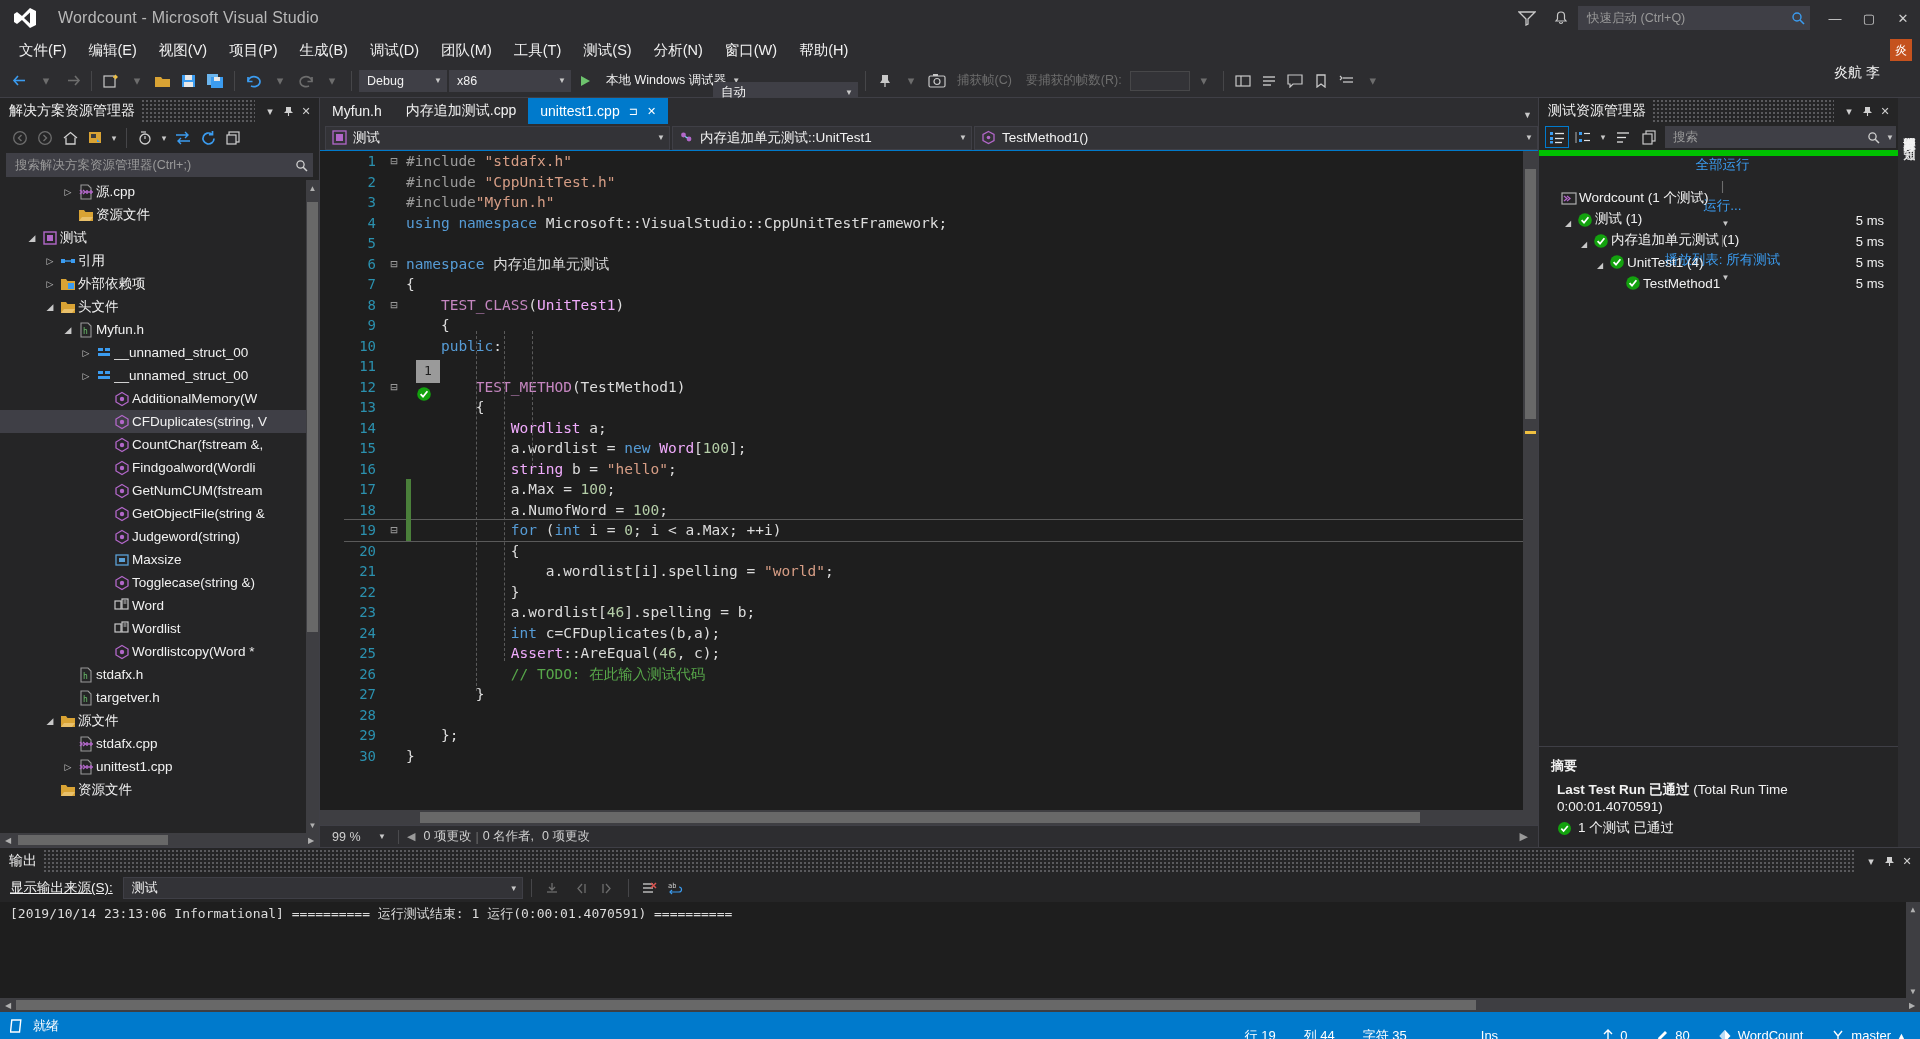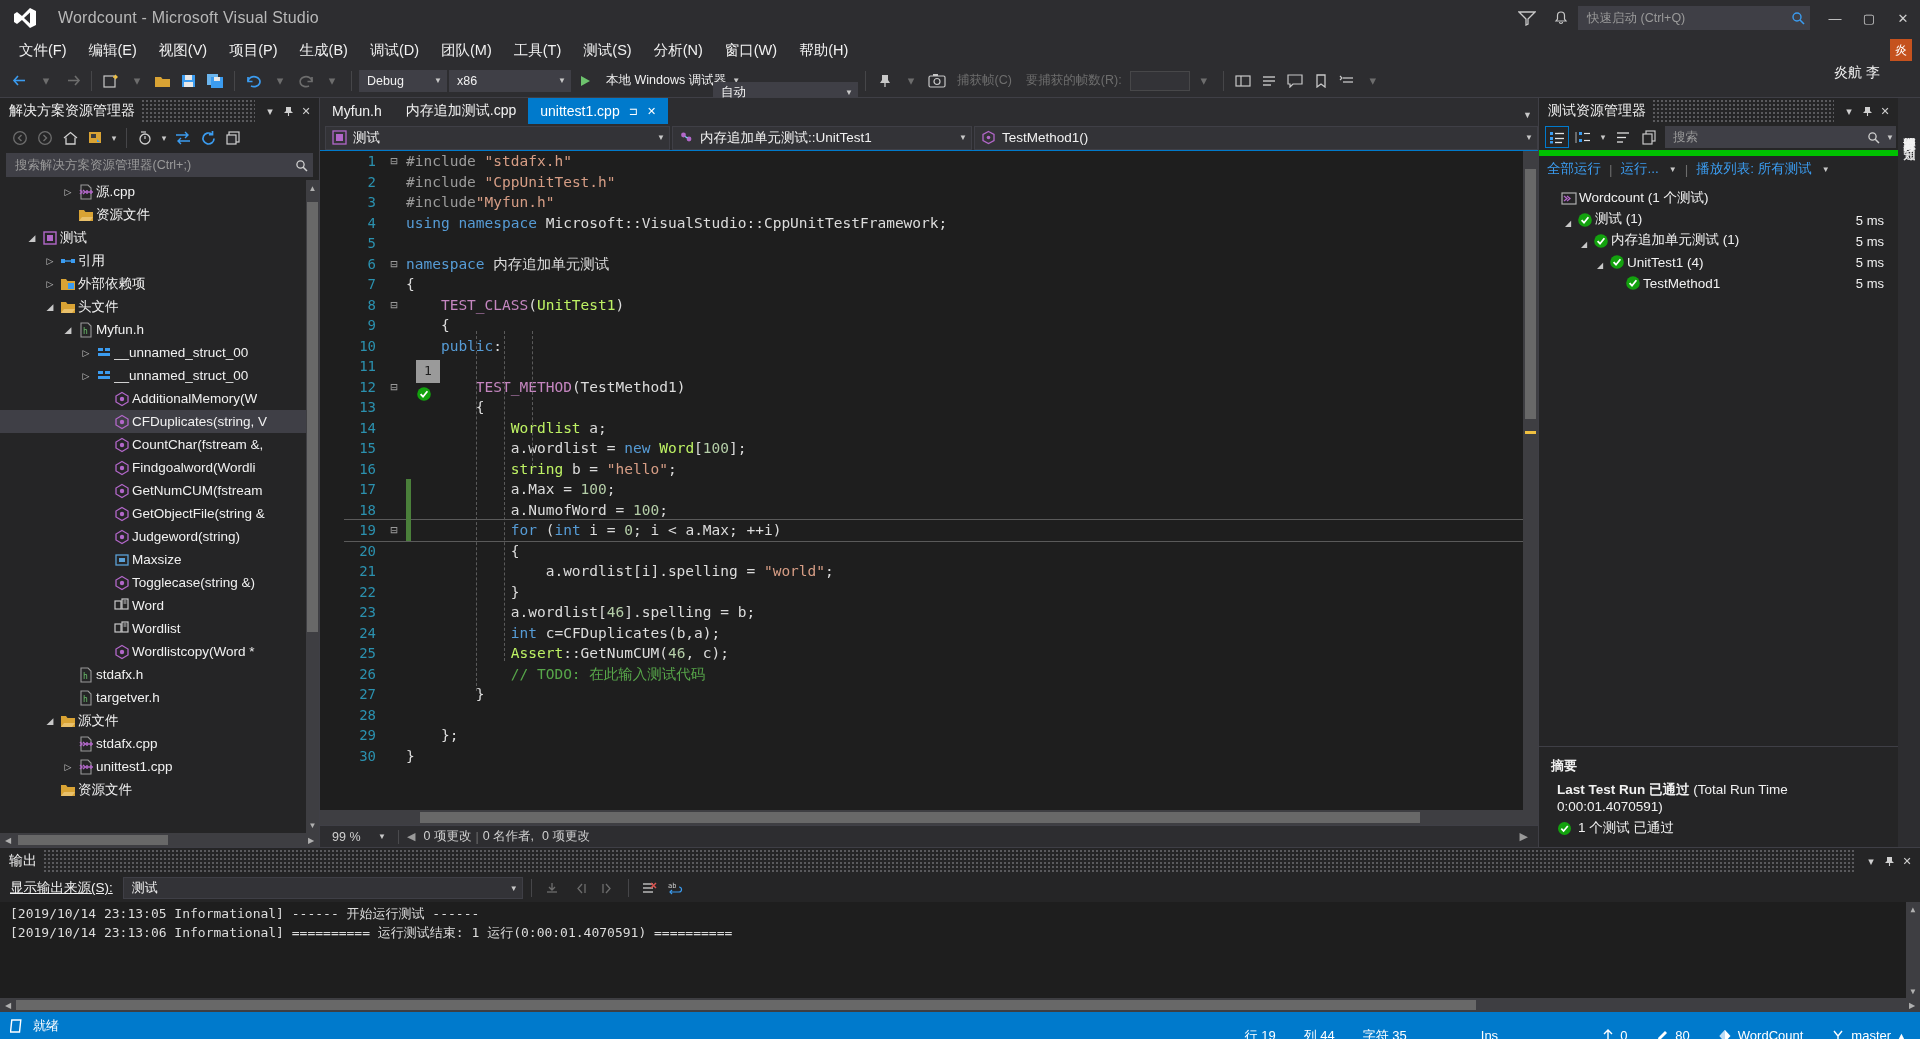--- a/index.html
+++ b/index.html
@@ -94,21 +94,21 @@
   }
   .nav-combo .nv { flex: 1; white-space: nowrap; overflow: hidden; }
   .editor-wrap { flex: 1; display: flex; min-height: 0; position: relative; background: #1e1e1e; border-top: 1px solid #007acc;}
   .glyph-margin { width: 24px; background: #1e1e1e; flex: 0 0 24px; }
   .code-area { flex: 1; position: relative; overflow: hidden; font-family: "DejaVu Sans Mono", monospace; font-size: 14.5px; line-height: 20.5px; }
   .code-line { display: flex; height: 20.5px; align-items: center; white-space: pre; }
   .lnum { width: 42px; text-align: right; color: #2b91af; flex: 0 0 42px; padding-right: 10px; font-size: 14px;}
   .fold { width: 16px; flex: 0 0 16px; color: #9a9a9a; font-size: 12px; text-align: center; }
   .ctext { padding-left: 4px; }
   .kw { color: #569cd6; }
-  .type { color: #bef264; }
+  .type { color: #f0abfc; }
   .str { color: #d69d85; }
   .num { color: #b5cea8; }
   .cmt { color: #57a64a; }
   .pp { color: #9b9b9b; }
   .plain { color: #dcdcdc; }
   .macro { color: #c586c0; }
   .cur-line { outline: 1px solid #5a5a5a; }
   .ed-scroll-v { position: absolute; right: 0; top: 0; width: 15px; height: 100%; background: #3e3e42; }
   .ed-vthumb { position: absolute; right: 2px; top: 18px; width: 11px; height: 250px; background: #686868; }
   .ed-hscroll { height: 15px; background: #3e3e42; position: relative; }
@@ -119,21 +119,21 @@
   .chg-item { padding: 0 4px; }
 
   
   .test-explorer { width: 360px; background: #252526; display: flex; flex-direction: column; border-left: 1px solid #3f3f46;}
   .te-toolbar { height: 26px; display: flex; align-items: center; gap: 2px; padding-left: 6px; }
   .te-tb-btn { width: 24px; height: 22px; display: flex; align-items: center; justify-content: center; }
   .te-tb-btn.active { border: 1px solid #007acc; }
   .te-search { flex: 1; height: 22px; background: #3f3f46; display: flex; align-items: center; padding: 0 2px 0 8px; margin: 0 2px; font-size: 12.5px; color: #9a9a9a; }
   .te-search .tes { flex: 1; }
   .te-progress { height: 6px; background: #00c000; }
-  .te-actions { height: 26px; display: flex; align-items: center; padding-left: 8px; font-size: 13.5px; color: #3b9cf0; gap: 4px;}
+  .te-actions { height: 26px; display: flex; align-items: center; padding-left: 8px; font-size: 13.5px; color: #3b9cf0; gap: 4px; flex-direction: column;}
   .te-actions .sepbar { color: #6d6d6d; padding: 0 4px; }
   .te-tree { flex: 0 0 auto; padding-top: 4px; font-size: 13.5px; }
   .te-row { height: 21px; display: flex; align-items: flex-end; padding-right: 14px; white-space: nowrap; }
   .te-row .dur { margin-left: auto; color: #f1f1f1; font-size: 13px; }
   .te-tw { width: 14px; text-align: center; color: #c8c8c8; font-size: 8px; flex: 0 0 14px; }
   .te-ico { width: 20px; display: flex; align-items: center; justify-content: center; flex: 0 0 20px; }
   .te-spacer { flex: 1; }
   .te-detail { border-top: 1px solid #3f3f46; padding: 10px 12px; }
   .te-detail h3 { font-size: 13px; font-weight: bold; color: #f1f1f1; margin-bottom: 6px; }
   .te-summary-line { font-size: 13.5px; margin-left: 6px; margin-bottom: 5px; }
@@ -823,21 +823,21 @@
             <div class="code-line"><span class="lnum">15</span><span class="fold"></span><span class="ctext"><span class="plain">            a.wordlist = </span><span class="kw">new</span><span class="plain"> </span><span class="type">Word</span><span class="plain">[</span><span class="num">100</span><span class="plain">];</span></span></div>
             <div class="code-line"><span class="lnum">16</span><span class="fold"></span><span class="ctext"><span class="plain">            </span><span class="type">string</span><span class="plain"> b = </span><span class="str">"hello"</span><span class="plain">;</span></span></div>
             <div class="code-line"><span class="lnum">17</span><span class="fold"></span><span class="ctext"><span class="plain">            a.Max = </span><span class="num">100</span><span class="plain">;</span></span></div>
             <div class="code-line"><span class="lnum">18</span><span class="fold"></span><span class="ctext"><span class="plain">            a.NumofWord = </span><span class="num">100</span><span class="plain">;</span></span></div>
             <div class="code-line cur-line"><span class="lnum">19</span><span class="fold">⊟</span><span class="ctext"><span class="plain">            </span><span class="kw">for</span><span class="plain"> (</span><span class="kw">int</span><span class="plain"> i = </span><span class="num">0</span><span class="plain">; i &lt; a.Max; ++i)</span></span></div>
             <div class="code-line"><span class="lnum">20</span><span class="fold"></span><span class="ctext"><span class="plain">            {</span></span></div>
             <div class="code-line"><span class="lnum">21</span><span class="fold"></span><span class="ctext"><span class="plain">                a.wordlist[i].spelling = </span><span class="str">"world"</span><span class="plain">;</span></span></div>
             <div class="code-line"><span class="lnum">22</span><span class="fold"></span><span class="ctext"><span class="plain">            }</span></span></div>
             <div class="code-line"><span class="lnum">23</span><span class="fold"></span><span class="ctext"><span class="plain">            a.wordlist[</span><span class="num">46</span><span class="plain">].spelling = b;</span></span></div>
             <div class="code-line"><span class="lnum">24</span><span class="fold"></span><span class="ctext"><span class="plain">            </span><span class="kw">int</span><span class="plain"> c=CFDuplicates(b,a);</span></span></div>
-            <div class="code-line"><span class="lnum">25</span><span class="fold"></span><span class="ctext"><span class="plain">            </span><span class="type">Assert</span><span class="plain">::GetNumCUM(</span><span class="num">46</span><span class="plain">, c);</span></span></div>
+            <div class="code-line"><span class="lnum">25</span><span class="fold"></span><span class="ctext"><span class="plain">            </span><span class="type">Assert</span><span class="plain">::AreEqual(</span><span class="num">46</span><span class="plain">, c);</span></span></div>
             <div class="code-line"><span class="lnum">26</span><span class="fold"></span><span class="ctext"><span class="cmt">            // TODO: 在此输入测试代码</span></span></div>
             <div class="code-line"><span class="lnum">27</span><span class="fold"></span><span class="ctext"><span class="plain">        }</span></span></div>
             <div class="code-line"><span class="lnum">28</span><span class="fold"></span><span class="ctext"></span></div>
             <div class="code-line"><span class="lnum">29</span><span class="fold"></span><span class="ctext"><span class="plain">    };</span></span></div>
             <div class="code-line"><span class="lnum">30</span><span class="fold"></span><span class="ctext"><span class="plain">}</span></span></div>
             <div style="position: absolute; left: 72px; top: 209px;"><span style="display:inline-block;background:#9a9a9a;color:#1e1e1e;font-size:13px;padding:1px 8px;font-family:'DejaVu Sans Mono',monospace;">1</span><div style="margin-top:3px;">
                 <svg width="16" height="16" viewBox="0 0 16 16">
                   <circle cx="8" cy="8" r="6.8" fill="#13a10e"></circle>
                   <path d="M4.6 8.2 L7 10.7 L11.4 5.3" fill="none" stroke="#ffffff" stroke-width="1.8"></path>
                 </svg>
@@ -1078,21 +1078,20 @@
             <path d="M2 11 h9 a2.5 2.5 0 0 0 0 -5" fill="none" stroke="#3b9cf0" stroke-width="1.2"></path>
             <path d="M4 9 L2 11 L4 13" fill="none" stroke="#3b9cf0" stroke-width="1.2"></path>
           </svg>
       </div>
     </div>
     <div class="out-text" id="out-text">
       <div class="out-vscroll">
         <div style="position:absolute;right:0;top:0;width:14px;height:14px;color:#b0b0b0;font-size:8px;display:flex;align-items:center;justify-content:center;">▲</div>
         <div style="position:absolute;right:0;bottom:0;width:14px;height:14px;color:#b0b0b0;font-size:8px;display:flex;align-items:center;justify-content:center;">▼</div>
       </div>
-    <div class="out-line">[2019/10/14 23:13:05 Informational] ------ 开始运行测试 ------</div>
         <div class="out-line">[2019/10/14 23:13:06 Informational] ========== 运行测试结束: 1 运行(0:00:01.4070591) ==========</div>
       </div>
     <div class="out-hscroll">
       <div class="hs-arrow" style="left:0;">◀</div>
       <div class="out-hthumb"></div>
       <div class="hs-arrow" style="right:0;">▶</div>
     </div>
   </div>
 
   <div class="statusbar">

